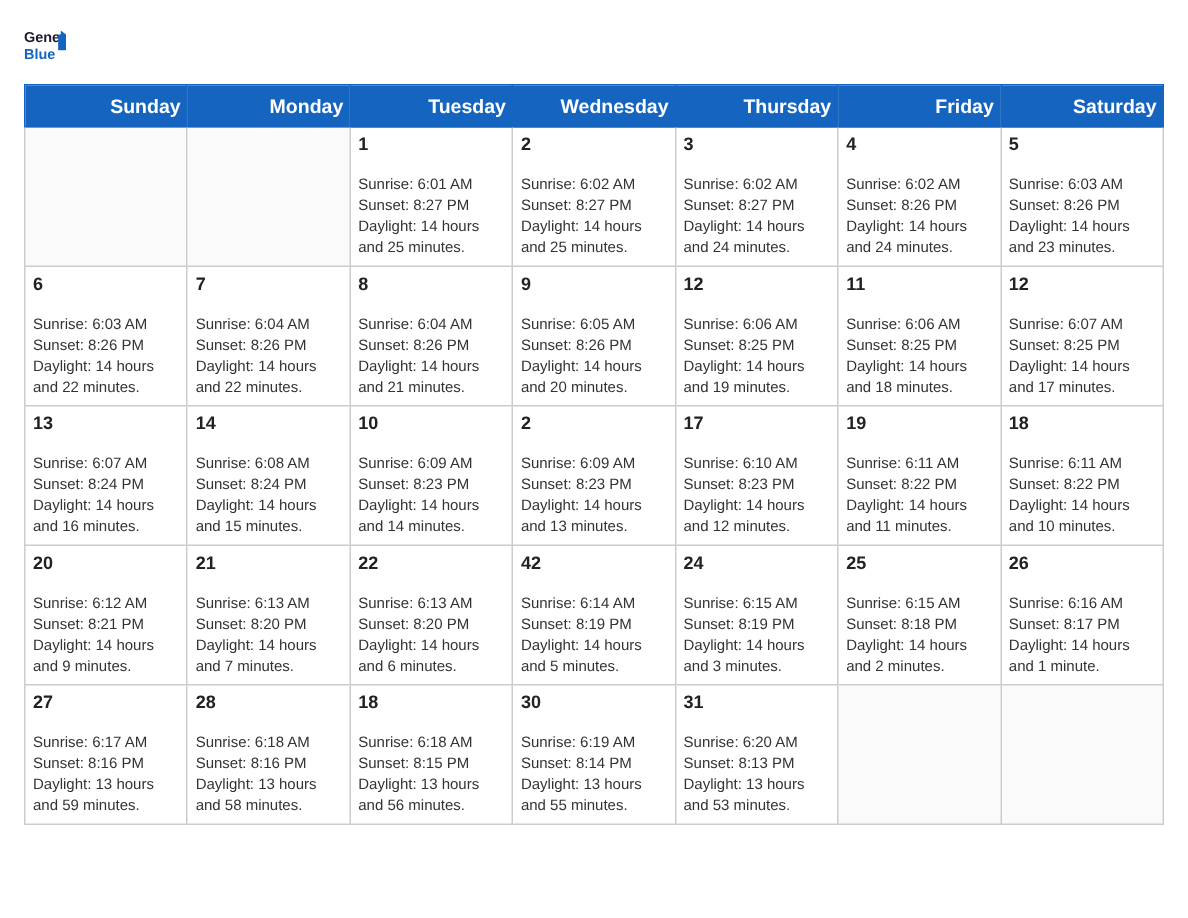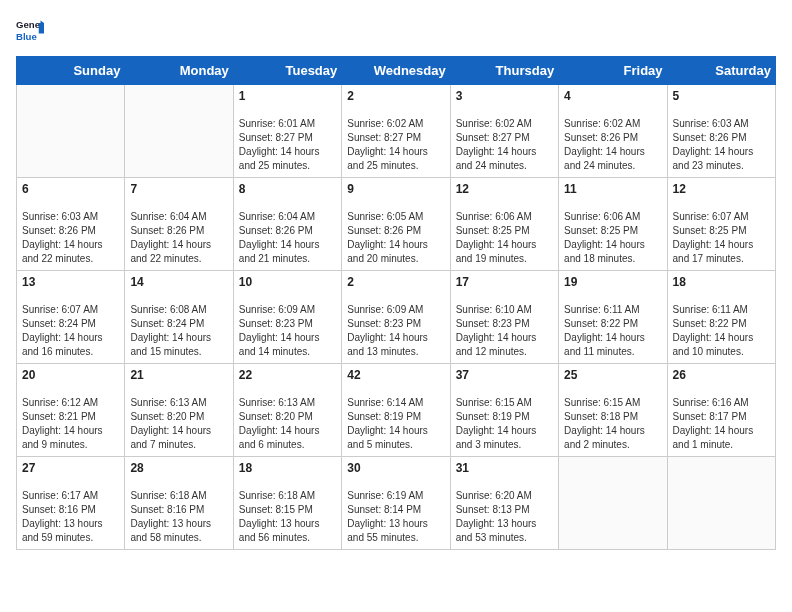--- a/index.html
+++ b/index.html
@@ -202,21 +202,21 @@
         </td>
         <td>
           <div class="day-num">22</div>
           <div class="day-info">Sunrise: 6:13 AM<br>Sunset: 8:20 PM<br>Daylight: 14 hours and 6 minutes.</div>
         </td>
         <td>
           <div class="day-num">42</div>
           <div class="day-info">Sunrise: 6:14 AM<br>Sunset: 8:19 PM<br>Daylight: 14 hours and 5 minutes.</div>
         </td>
         <td>
-          <div class="day-num">37</div>
+          <div class="day-num">24</div>
           <div class="day-info">Sunrise: 6:15 AM<br>Sunset: 8:19 PM<br>Daylight: 14 hours and 3 minutes.</div>
         </td>
         <td>
           <div class="day-num">25</div>
           <div class="day-info">Sunrise: 6:15 AM<br>Sunset: 8:18 PM<br>Daylight: 14 hours and 2 minutes.</div>
         </td>
         <td>
           <div class="day-num">26</div>
           <div class="day-info">Sunrise: 6:16 AM<br>Sunset: 8:17 PM<br>Daylight: 14 hours and 1 minute.</div>
         </td>

